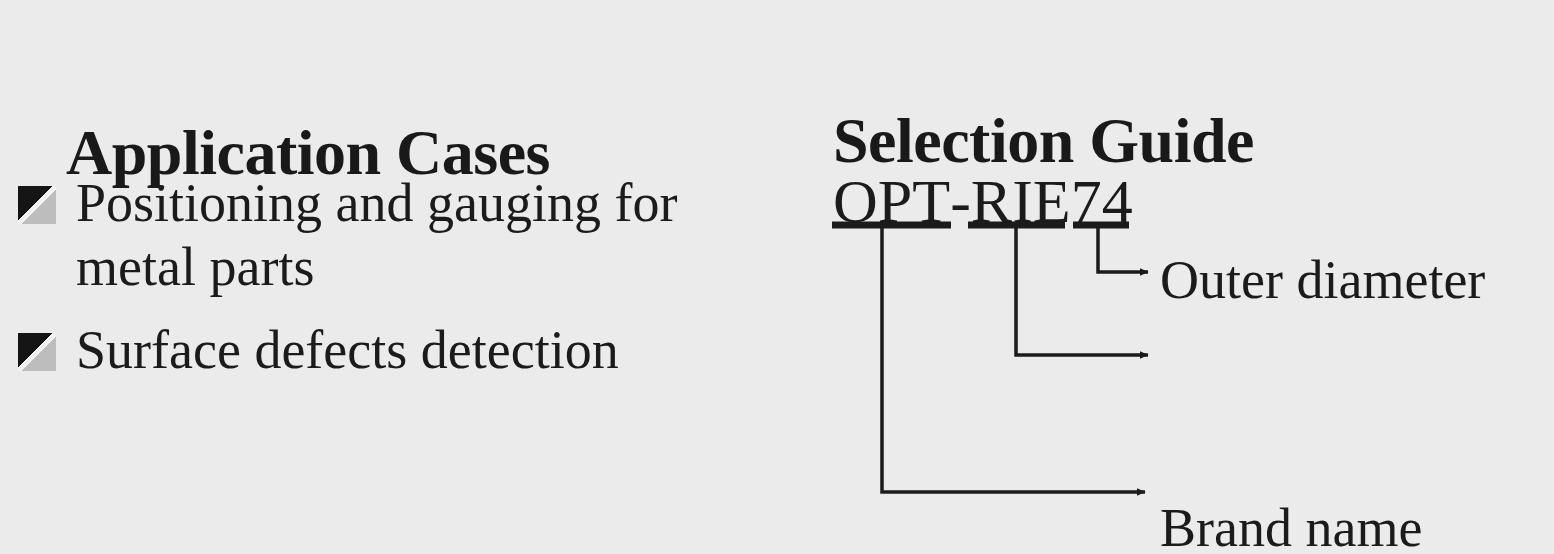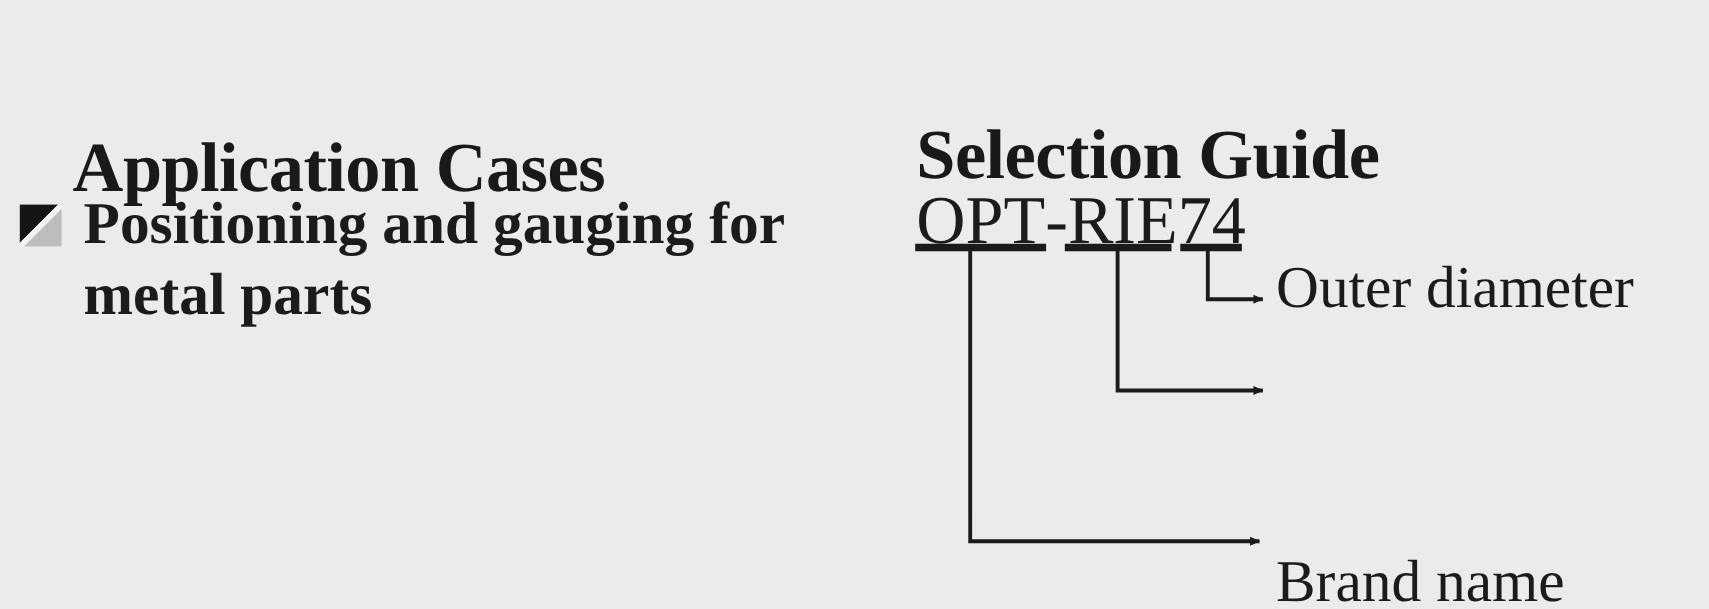--- a/index.html
+++ b/index.html
@@ -23,21 +23,21 @@
     position:absolute;
     font-size:64px;
     font-weight:bold;
     line-height:1;
     letter-spacing:-0.5px;
     white-space:nowrap;
     color:#191919;
   }
 
   
-  .bullet-list{position:absolute;left:18px;top:172px;width:740px;font-weight:bold;}
+  .bullet-list{position:absolute;left:18px;top:172px;width:740px;}
   .bullet-item{
     position:relative;
     padding-left:58px;
     margin-bottom:20px;
     font-size:54px;
     line-height:1.18;
     color:#1b1b1b;
   }
   .bullet-marker{
     position:absolute;
@@ -67,40 +67,44 @@
 
   
   .leader-label{
     position:absolute;
     left:1160px;
     font-size:54px;
     line-height:1.14;
     color:#1b1b1b;
     width:394px;
   }
-  .lbl-outer{top:231px;}
+  .lbl-outer{top:250px;}
   .lbl-flat{top:322px;}
   .lbl-brand{top:462px;margin-top:36px;}
 </style>
 </head>
 <body>
 
 <div class="page">
 
   <div class="col col-left">
 
     <h2 class="heading" style="left:18px;top:68px;margin-left:48px;">Application Cases</h2>
 
     <div class="bullet-list">
 
       <div class="bullet-item">
         <span class="bullet-marker"></span>
         <span class="bullet-text">Positioning and gauging for metal parts</span>
       </div>
 
+      <div class="bullet-item">
+        <span class="bullet-marker"></span>
+        <span class="bullet-text">Surface defects detection</span>
+      </div>
 
     </div>
   </div>
 
   <div class="col col-right">
 
     <h2 class="heading" style="left:56px;top:56px;">Selection Guide</h2>
   </div>
 
   <div class="partnum">

